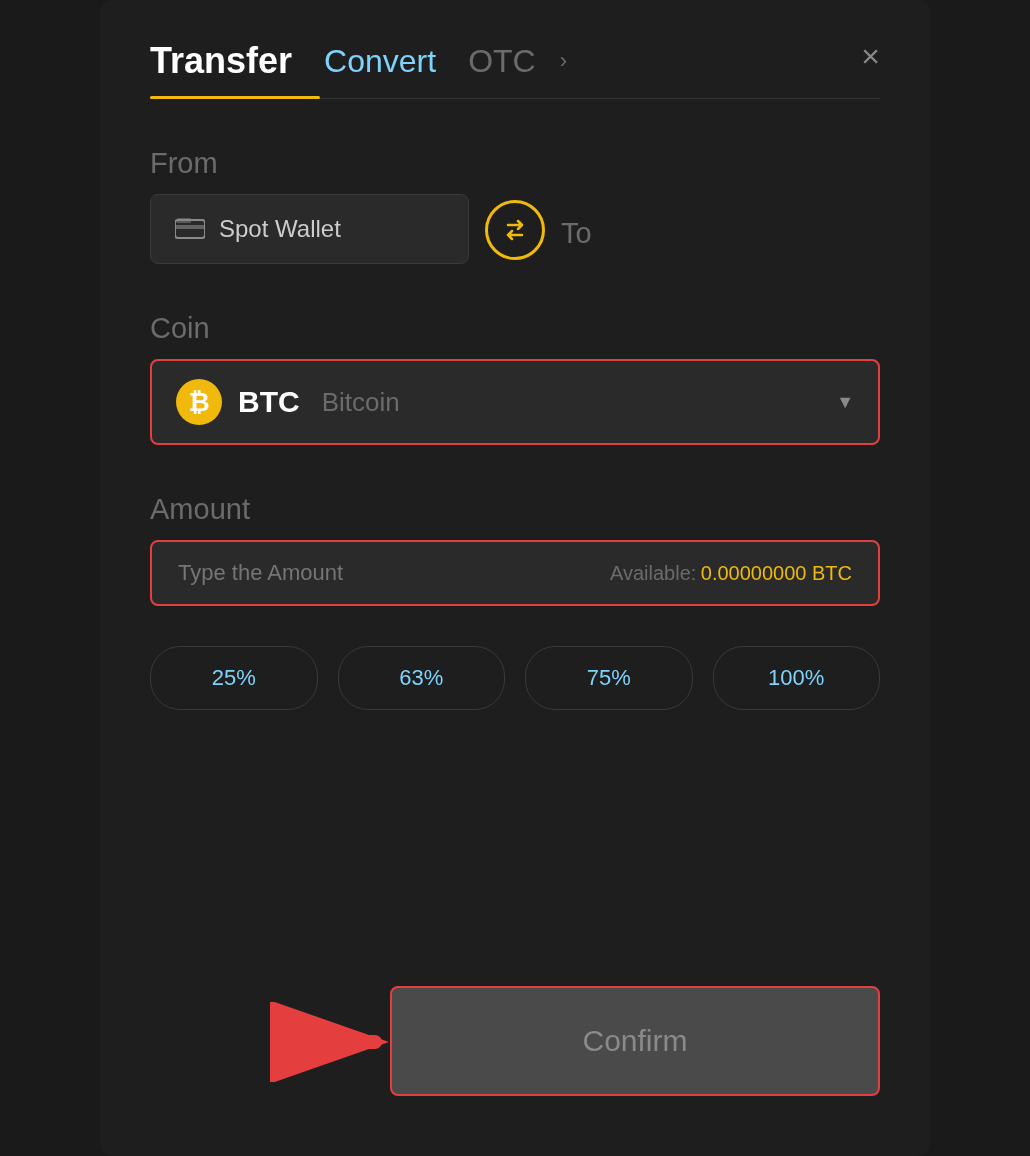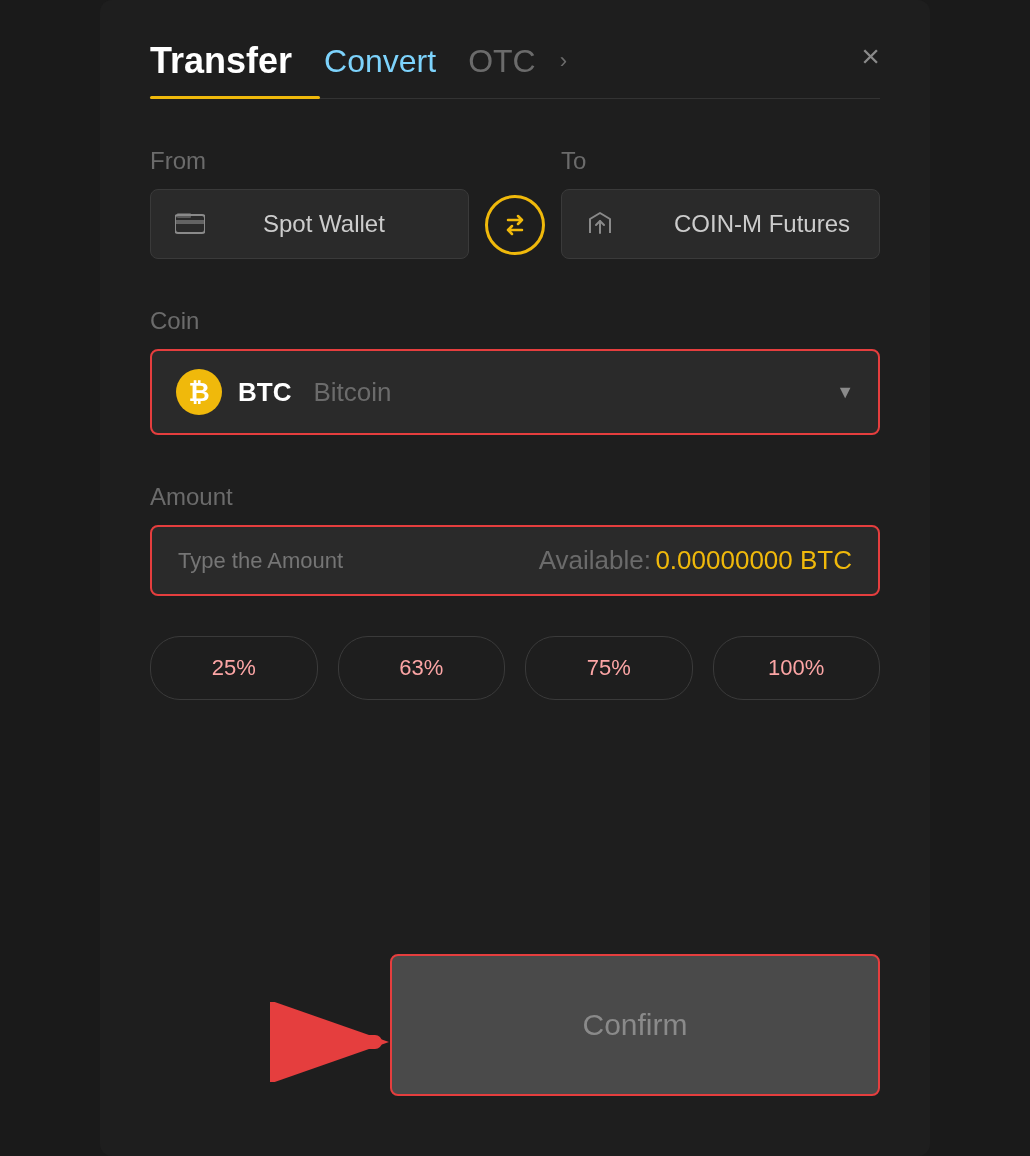--- a/index.html
+++ b/index.html
@@ -94,21 +94,21 @@
       align-items: flex-end;
       gap: 16px;
       margin-bottom: 48px;
     }
 
     .from-section, .to-section {
       flex: 1;
     }
 
     .field-label {
-      font-size: 24px;
+      font-size: 29px;
       color: #6b6b6b;
       margin-bottom: 14px;
     }
 
     .wallet-select {
       background: #2a2a2a;
       border: 1px solid #3a3a3a;
       border-radius: 8px;
       padding: 20px 24px;
       display: flex;
@@ -121,21 +121,20 @@
       width: 30px;
       height: 22px;
       color: #8a8a8a;
       flex-shrink: 0;
     }
 
     .wallet-text {
       font-size: 24px;
       color: #cccccc;
       font-weight: 500;
-      margin-left: 44px;
     }
 
     .futures-icon {
       width: 30px;
       height: 26px;
       color: #8a8a8a;
       flex-shrink: 0;
     }
 
     .swap-btn-wrap {
@@ -188,21 +187,21 @@
       flex-shrink: 0;
     }
 
     .btc-symbol {
       font-size: 26px;
       font-weight: 700;
       color: #ffffff;
     }
 
     .coin-label-btc {
-      font-size: 26px;
+      font-size: 30px;
       font-weight: 700;
       color: #ffffff;
     }
 
     .coin-label-name {
       font-size: 26px;
       font-weight: 400;
       color: #6b6b6b;
       margin-left: 6px;
     }
@@ -223,42 +222,42 @@
       border: 2px solid #e53e3e;
       border-radius: 8px;
       padding: 18px 26px;
       display: flex;
       align-items: center;
       justify-content: space-between;
       margin-top: 14px;
     }
 
     .available-text {
-      font-size: 26px;
+      font-size: 20px;
       color: #6b6b6b;
     }
 
     .available-value {
       color: #f0b90b;
     }
 
     
     .percent-row {
       display: flex;
       gap: 20px;
       margin-bottom: 60px;
     }
 
     .pct-btn {
       flex: 1;
       background: transparent;
       border: 1px solid #3a3a3a;
       border-radius: 30px;
       padding: 18px 0;
-      color: #fca5a5;
+      color: #7dd3fc;
       font-size: 22px;
       cursor: pointer;
       text-align: center;
     }
 
     
     .bottom-area {
       margin-top: auto;
       display: flex;
       align-items: center;
@@ -275,21 +274,21 @@
 
     .arrow-svg {
       width: 120px;
       height: 80px;
     }
 
     .confirm-btn {
       background: #4a4a4a;
       border: 2px solid #e53e3e;
       border-radius: 8px;
-      padding: 52px 0;
+      padding: 36px 0;
       width: 490px;
       color: #8a8a8a;
       font-size: 30px;
       font-weight: 500;
       cursor: pointer;
       text-align: center;
     }
 
     .chevron-right {
       font-size: 22px;
@@ -332,28 +331,20 @@
       <button class="swap-btn">
         <svg width="30" height="30" viewBox="0 0 30 30" fill="none">
           <path d="M8 10 L22 10 M18 6 L22 10 L18 14" stroke="#f0b90b" stroke-width="2.5" stroke-linecap="round" stroke-linejoin="round"></path>
           <path d="M22 20 L8 20 M12 16 L8 20 L12 24" stroke="#f0b90b" stroke-width="2.5" stroke-linecap="round" stroke-linejoin="round"></path>
         </svg>
       </button>
     </div>
 
     <div class="to-section">
       <div class="field-label">To</div>
-      <div class="wallet-select">
-        <svg class="futures-icon" viewBox="0 0 30 26" fill="none">
-          <path d="M4 22 L4 8 L14 2 L24 8 L24 22" stroke="#8a8a8a" stroke-width="2" stroke-linejoin="round"></path>
-          <path d="M10 14 L14 10 L18 14" stroke="#8a8a8a" stroke-width="2" stroke-linecap="round" stroke-linejoin="round"></path>
-          <path d="M14 10 L14 22" stroke="#8a8a8a" stroke-width="2" stroke-linecap="round"></path>
-        </svg>
-        <span class="wallet-text">COIN-M Futures</span>
-      </div>
     </div>
   </div>
 
   <div class="coin-section">
     <div class="field-label">Coin</div>
     <div class="coin-select">
       <div class="btc-icon">
         <span class="btc-symbol">₿</span>
       </div>
       <span class="coin-label-btc">BTC</span>

